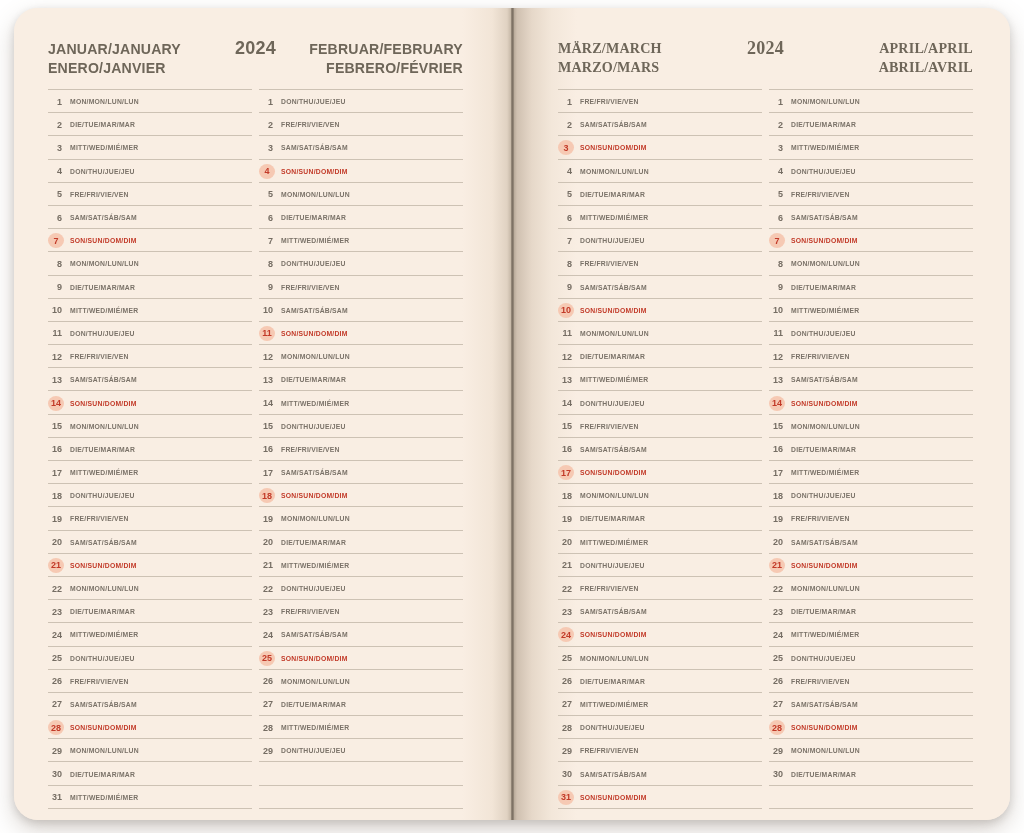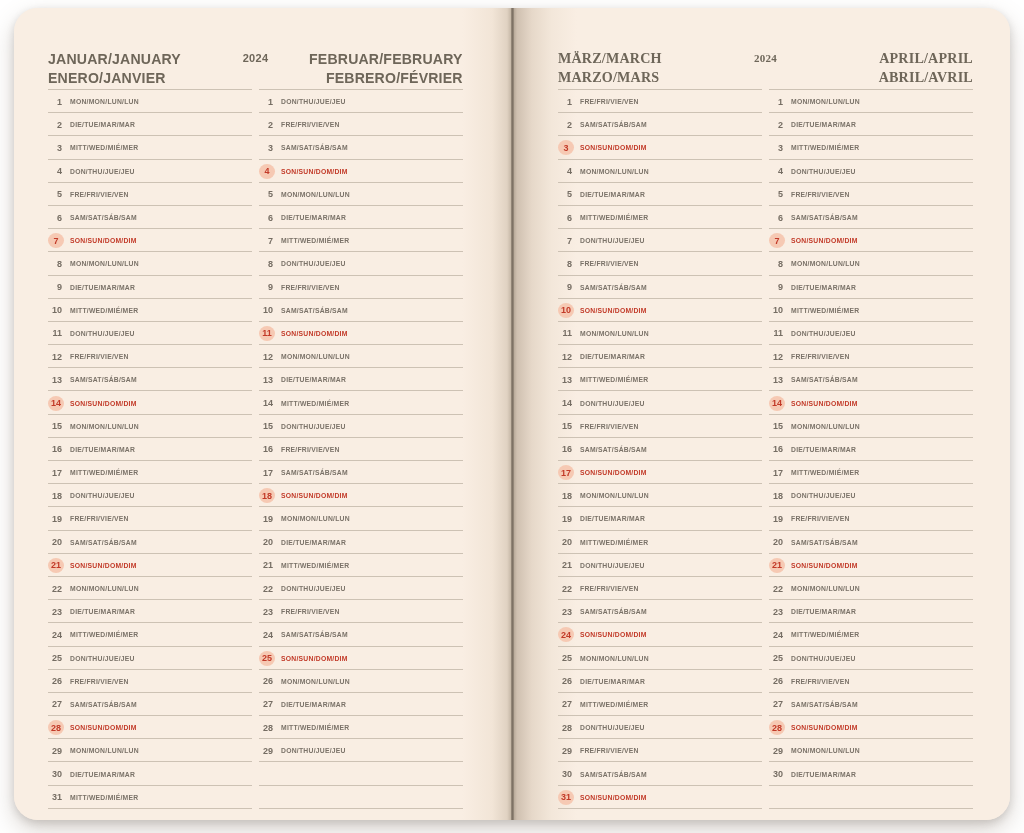--- a/index.html
+++ b/index.html
@@ -24,34 +24,34 @@
     left:498px;border-radius:0 24px 24px 0;
     background:linear-gradient(to right,
       #a99b8a 0%, #cfc0b0 1%, #e6d8c9 4%, #f3e7da 8%, #f9eee3 13%, #f9eee3 100%);
   }
   .spine-line{
     position:absolute;left:496.5px;top:0;width:3px;height:100%;
     background:linear-gradient(to right,#9c8f80,#7e7265,#9c8f80);
     z-index:3;
   }
   .page-header{
-    position:absolute;top:41px;height:44px;
+    position:absolute;top:31px;height:44px;
     display:grid;grid-template-columns:1fr auto 1fr;align-items:start;
     z-index:2;
   }
   .page-left .page-header{left:34px;width:415px;}
   .page-right .page-header{left:46px;width:415px;font-family:Liberation Serif, serif;}
   .month-title{
     font-size:15px;font-weight:bold;line-height:19px;
     color:#6e6659;letter-spacing:.2px;white-space:nowrap;
   }
   .month-title.t-left{text-align:left;transform:scaleX(.94);transform-origin:left top;}
   .month-title.t-right{text-align:right;transform:scaleX(.94);transform-origin:right top;}
   .year{
-    font-size:11px;font-weight:bold;line-height:19px;color:#6e6659;
+    font-size:18px;font-weight:bold;line-height:19px;color:#6e6659;
     letter-spacing:.3px;text-align:center;
   }
   .day-column{
     position:absolute;top:81px;width:204px;height:719px;
     border-top:1px solid #cdc2b4;
     box-sizing:content-box;z-index:2;
   }
   .page-left .col-a{left:34px;}
   .page-left .col-b{left:245px;}
   .page-right .col-a{left:46px;}

